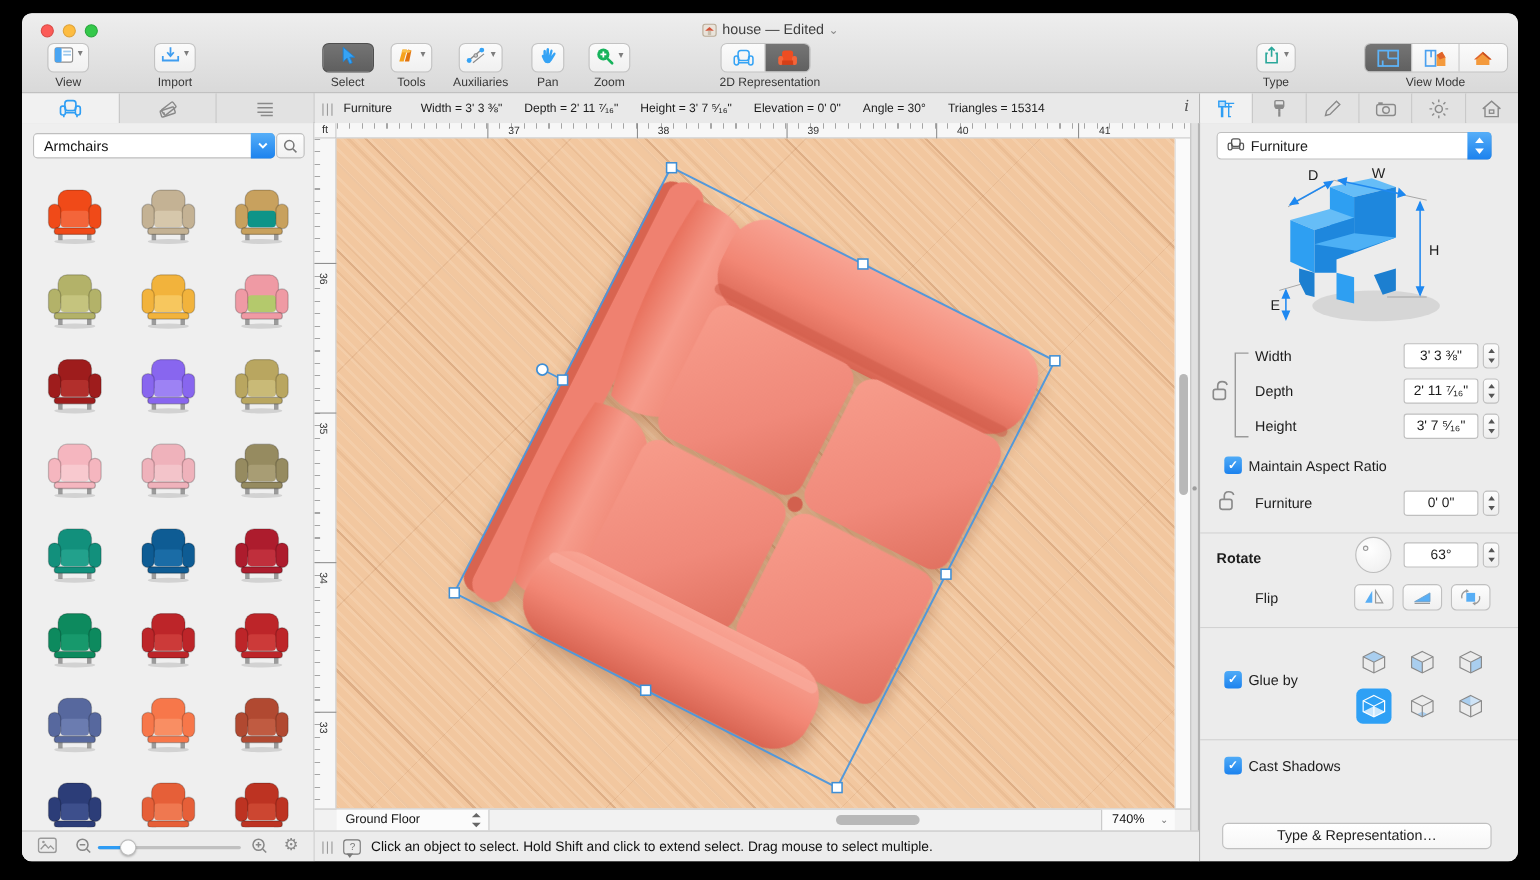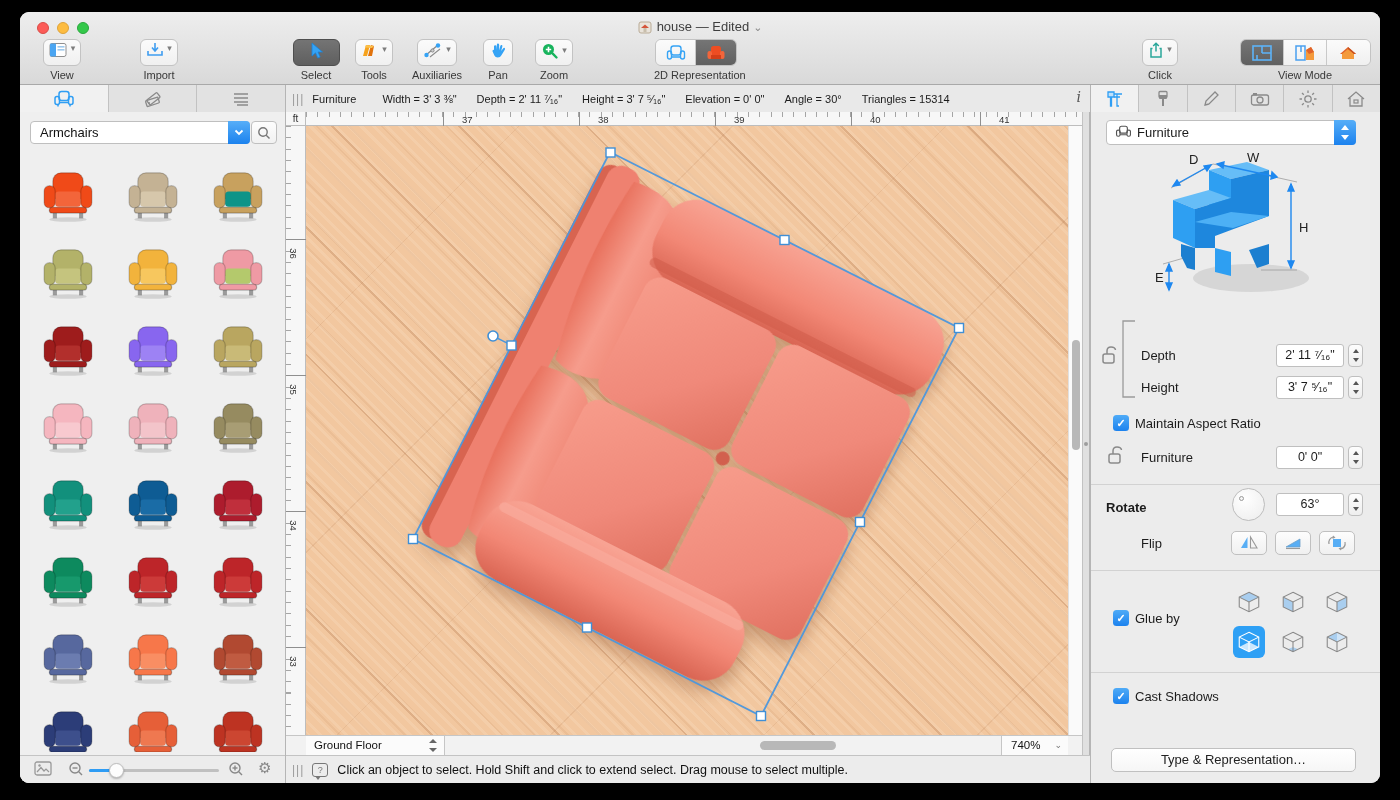--- a/index.html
+++ b/index.html
@@ -242,21 +242,21 @@
       <div class="tlabel">2D Representation</div>
     </div>
 
     <div class="tgroup" style="left:1116px;width:48px;">
       <div class="tbtn">
         <svg width="16" height="17" viewBox="0 0 16 17">
               <path d="M3 7 h-0 M4.5 6.5 H3 V15 h10 V6.5 h-1.5" fill="none" stroke="#2aa79a" stroke-width="1.5"></path>
               <path d="M8 1.5 v8 M5.2 4 L8 1.2 L10.8 4" fill="none" stroke="#2aa79a" stroke-width="1.5"></path>
             </svg><span class="chev">▾</span>
       </div>
-      <div class="tlabel">Click</div>
+      <div class="tlabel">Type</div>
     </div>
 
     <div class="tgroup" style="left:1219px;width:132px;">
       <div class="seg">
         <div class="on" style="width:43px;">
           <svg width="22" height="18" viewBox="0 0 22 18">
                 <rect x="2" y="2" width="18" height="14" fill="none" stroke="#5db3f8" stroke-width="1.6"></rect>
                 <line x1="11" y1="2" x2="11" y2="9" stroke="#5db3f8" stroke-width="1.6"></line>
                 <line x1="11" y1="9" x2="20" y2="9" stroke="#5db3f8" stroke-width="1.6"></line>
                 <line x1="6" y1="16" x2="6" y2="11" stroke="#5db3f8" stroke-width="1.6"></line>
@@ -858,20 +858,28 @@
     </div>
 
     <svg class="lock" style="left:22px;top:204px;" width="24" height="86" viewBox="0 0 24 86">
       <path d="M22 5 H10 V81 H22" fill="none" stroke="#9a9a9a" stroke-width="1.3"></path>
     </svg>
     <svg class="lock" style="left:8px;top:232px;" width="22" height="22" viewBox="0 0 22 22">
       <rect x="4" y="10" width="11" height="9" rx="2" fill="none" stroke="#8a8a8a" stroke-width="1.5"></rect>
       <path d="M8 10 V7 q0-4 4-4 q4 0 4.5 3" fill="none" stroke="#8a8a8a" stroke-width="1.5"></path>
     </svg>
 
+    <div class="dim-row" style="top:200px;">
+      <span class="lbl">Width</span>
+      <span class="field">3' 3 ⅜"</span>
+      <span class="stepper">
+            <i class="u"></i>
+            <i class="d"></i>
+          </span>
+    </div>
     <div class="dim-row" style="top:232px;">
       <span class="lbl">Depth</span>
       <span class="field">2' 11 ⁷⁄₁₆"</span>
       <span class="stepper">
             <i class="u"></i>
             <i class="d"></i>
           </span>
     </div>
     <div class="dim-row" style="top:264px;">
       <span class="lbl">Height</span>

